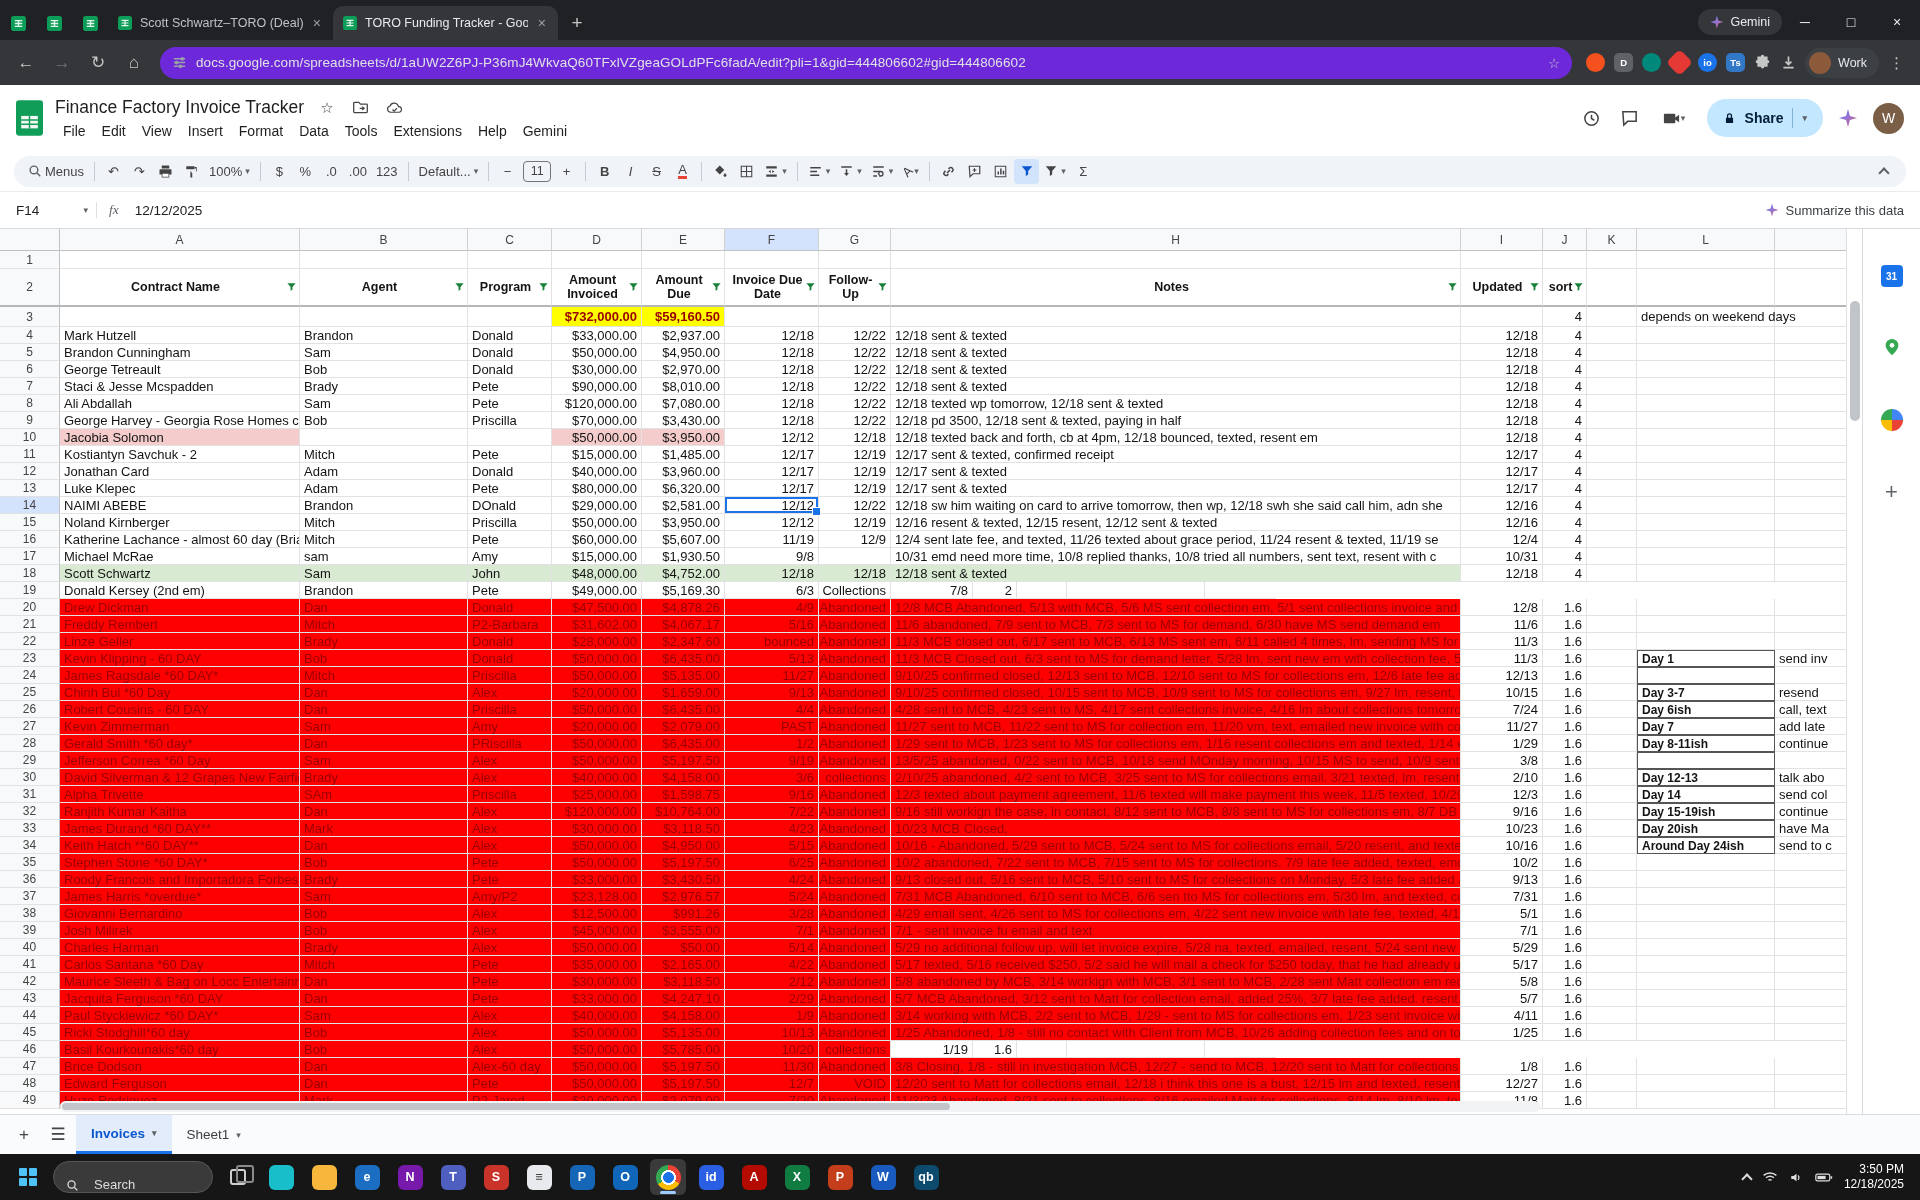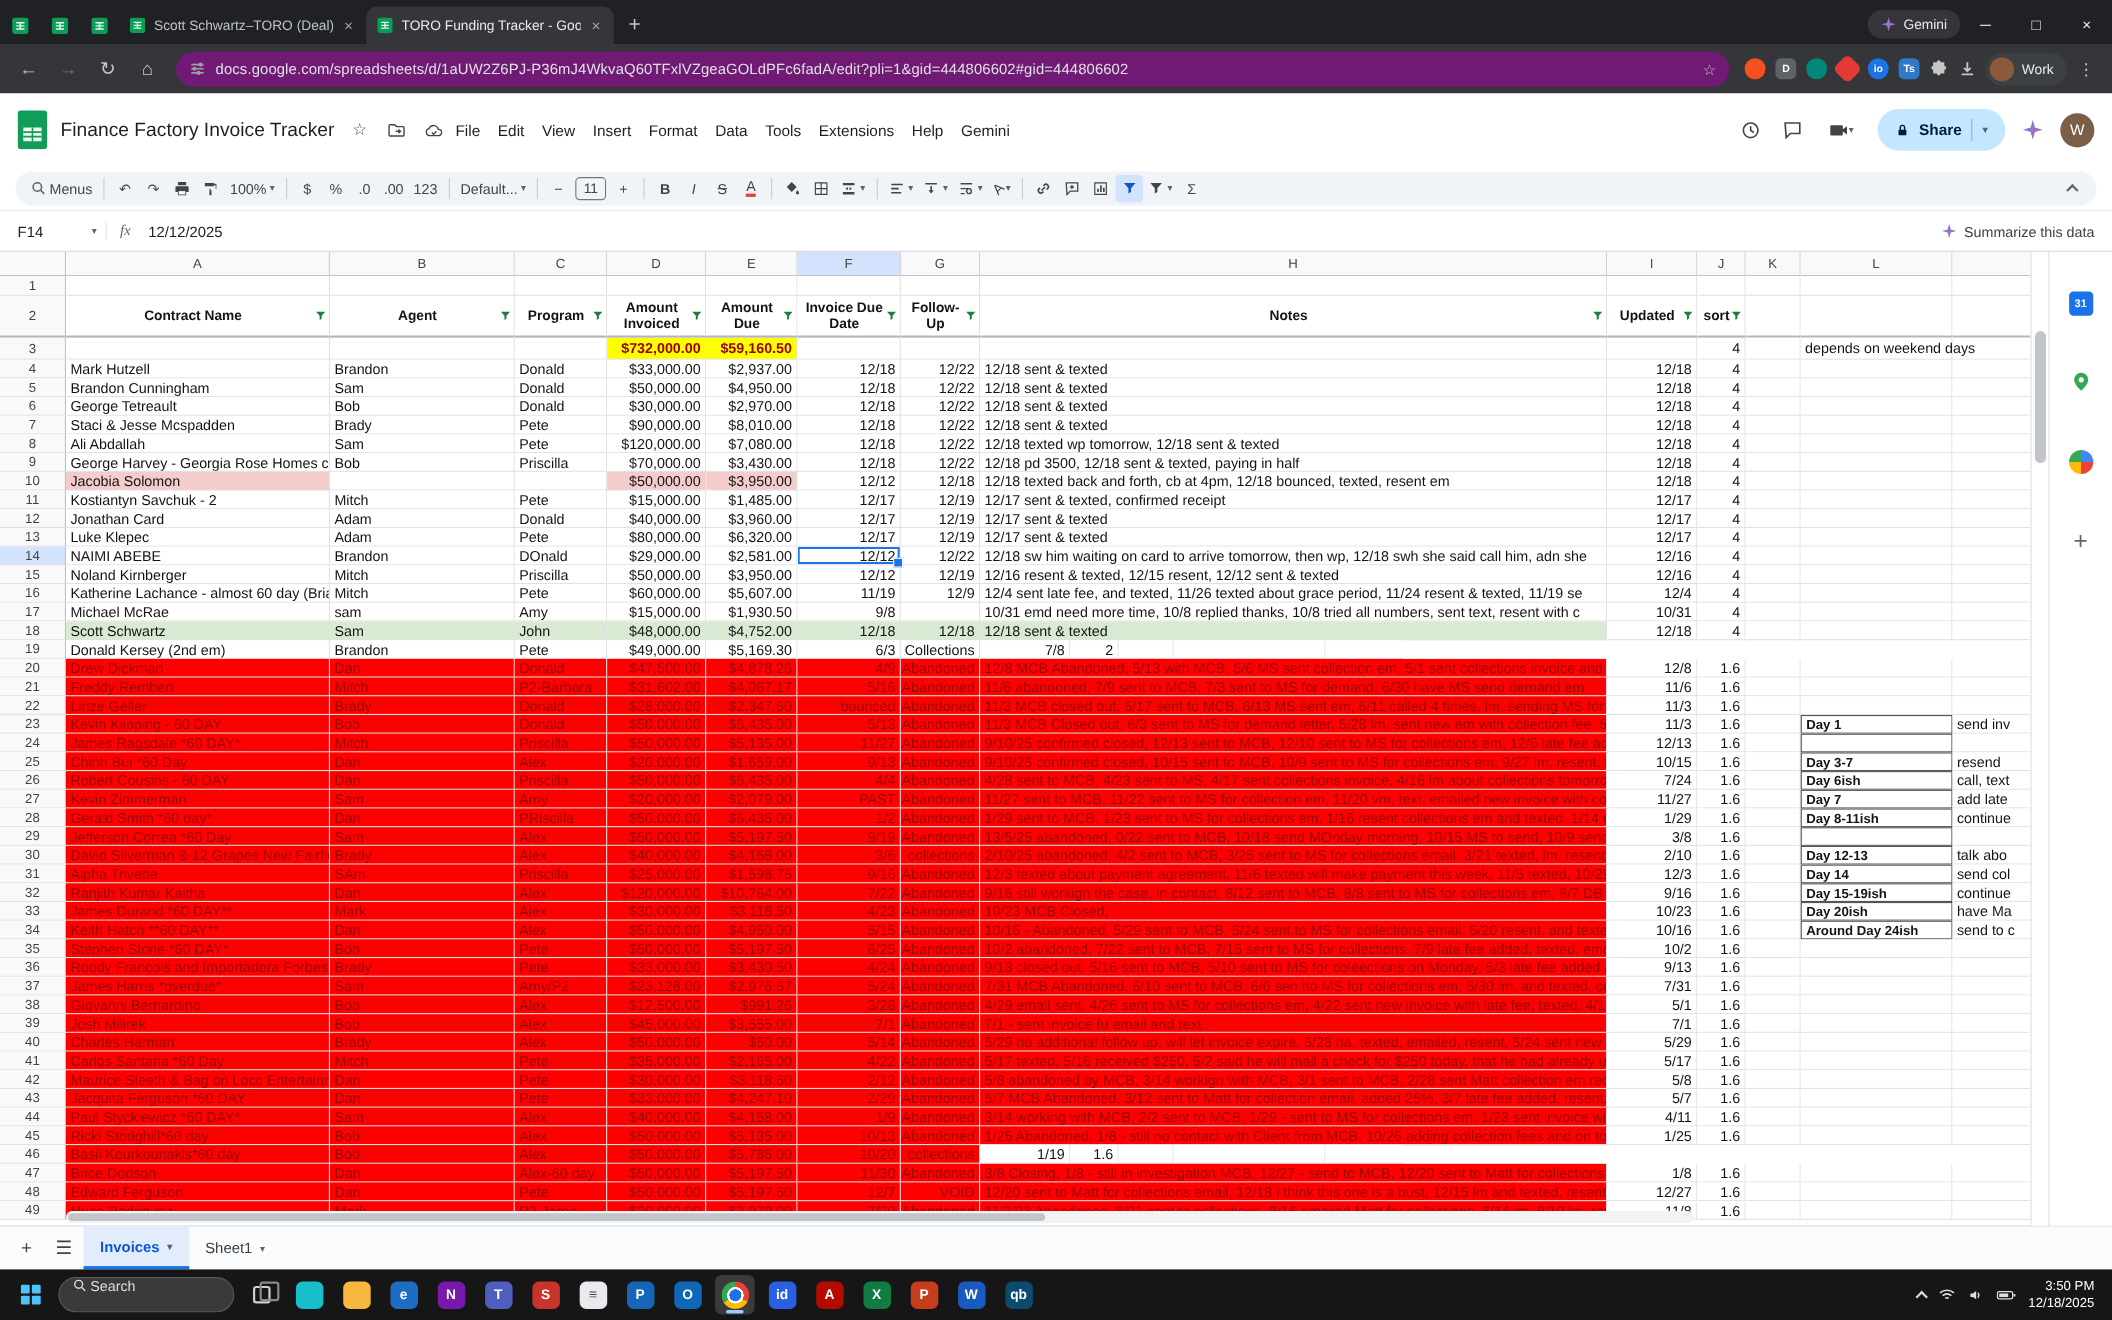--- a/index.html
+++ b/index.html
@@ -17,33 +17,33 @@
   .newtab{width:30px;height:30px;margin:0 4px 2px;display:flex;align-items:center;justify-content:center;font-size:19px;color:#c4c7c5}
   .tb-fill{flex:1}
   #gemini-chip{height:26px;margin-bottom:5px;display:flex;align-items:center;gap:7px;background:#35363a;border-radius:13px;padding:0 12px;font-size:12.5px;color:#e8eaed}
   .spark{width:13px;height:13px;background:linear-gradient(135deg,#5684f7,#9b72cb 50%,#d96570);clip-path:polygon(50% 0%,61% 39%,100% 50%,61% 61%,50% 100%,39% 61%,0% 50%,39% 39%)}
   .wbtn{width:46px;height:36px;display:flex;align-items:center;justify-content:center;font-size:14px;color:#e8eaed}
 
   
   #addressbar{height:45px;background:#35363a;display:flex;align-items:center;padding:0 10px;gap:4px;flex:0 0 auto}
   .navbtn{width:32px;height:32px;border-radius:50%;display:flex;align-items:center;justify-content:center;color:#c4c7c5;font-size:17px}
   .navbtn.dim{color:#72767b}
-  #urlpill{flex:1;height:32px;background:#701a75;border-radius:16px;display:flex;align-items:center;padding:0 12px;gap:9px;color:#dfe1e5;font-size:13.5px;margin:16px 6px}
+  #urlpill{flex:1;height:32px;background:#6d28d9;border-radius:16px;display:flex;align-items:center;padding:0 12px;gap:9px;color:#dfe1e5;font-size:13.5px;margin:16px 6px}
   #urlpill .url{flex:1;white-space:nowrap;overflow:hidden;letter-spacing:.1px}
   .extrow{display:flex;align-items:center;gap:9px;margin:0 4px}
   .extdot{width:19px;height:19px;border-radius:5px;display:flex;align-items:center;justify-content:center;font-size:9.5px;color:#fff;font-weight:bold}
   .round{border-radius:50%}
   #profile-chip{height:30px;border-radius:15px;background:#3c4043;display:flex;align-items:center;gap:7px;padding:0 12px 0 4px;color:#e8eaed;font-size:12.5px}
   .mini-av{width:22px;height:22px;border-radius:50%;background:#8a5a3b;display:flex;align-items:center;justify-content:center;font-size:11px;color:#fff}
   .kebab{color:#c4c7c5;font-size:15px;padding:0 6px}
 
   
   #sheader{height:66px;background:#fff;display:flex;align-items:center;padding:0 16px;gap:12px;flex:0 0 auto}
   .slogo{flex:0 0 auto}
-  .head-col{display:flex;}
+  .head-col{display:flex;flex-direction:column;}
   .title-row{display:flex;align-items:center;gap:12px;font-size:17.5px;color:#1f1f1f}
   .hicon{width:22px;height:22px;display:flex;align-items:center;justify-content:center;color:#444;font-size:15px}
   .menu-row{display:flex;gap:0;margin-top:3px}
   .menu-item{font-size:14px;color:#1f1f1f;padding:1px 8px;border-radius:9px}
   .head-right{margin-left:auto;display:flex;align-items:center;gap:16px}
   #share{height:38px;background:#c2e7ff;border-radius:19px;display:flex;align-items:center;gap:9px;padding:0 16px;font-size:14px;color:#001d35;font-weight:bold}
   .share-sep{width:1px;height:20px;background:#7fb3d8}
   .avatar{width:31px;height:31px;border-radius:50%;background:#7b5e46;color:#fff;display:flex;align-items:center;justify-content:center;font-size:14px}
   .caret{font-size:9px;color:#5f6368}
 
@@ -107,21 +107,21 @@
   .stab{height:100%;display:flex;align-items:center;gap:7px;padding:0 15px;font-size:13.5px;color:#3c4043}
   .stab.active{background:#e3ecfb;color:#0b57d0;font-weight:bold;border-bottom:3px solid #1a73e8}
 
   
   #taskbar{height:46px;background:#161616;display:flex;align-items:center;padding:0 10px;gap:7px;flex:0 0 auto}
   .tb-ico{width:36px;height:36px;border-radius:6px;display:flex;align-items:center;justify-content:center;position:relative;flex:0 0 auto}
   .tb-ico.active{background:#3a3a3a}
   .tb-ico.active::after{content:"";position:absolute;bottom:1px;left:50%;transform:translateX(-50%);width:16px;height:3px;border-radius:2px;background:#9ecbff}
   .winlogo{width:18px;height:18px;display:grid;grid-template-columns:1fr 1fr;gap:2px}
   .winlogo i{background:#4fc3f7;border-radius:1px}
-  #tb-search{width:160px;height:32px;background:#3a3a3a;border:1px solid #565656;border-radius:16px;display:flex;align-items:flex-start;gap:3px;padding:0 12px;color:#ddd;font-size:13px;flex:0 0 auto}
+  #tb-search{width:160px;height:32px;background:#3a3a3a;border:1px solid #565656;border-radius:16px;display:flex;align-items:flex-end;gap:15px;padding:0 12px;color:#ddd;font-size:13px;flex:0 0 auto}
   .sq{width:25px;height:25px;border-radius:6px;display:flex;align-items:center;justify-content:center;color:#fff;font-weight:bold;font-size:12.5px}
   .chromeball{width:25px;height:25px;border-radius:50%;background:radial-gradient(circle at 50% 50%,#1a73e8 0 30%,#fff 31% 42%,transparent 43%),conic-gradient(#ea4335 0 33%,#fbbc04 0 66%,#34a853 0 100%)}
   #tray{margin-left:auto;display:flex;align-items:center;gap:11px;color:#e8e8e8;padding-right:6px}
   #clock{text-align:right;font-size:12px;line-height:15px;color:#fff}
   .tvsq{width:16px;height:16px;border:2px solid #cfcfcf;border-radius:3px;position:relative}
   .tvsq::after{content:"";position:absolute;left:4px;top:-6px;width:14px;height:14px;border:2px solid #8a8a8a;border-radius:3px}
 </style>
 </head>
 <body>
 

